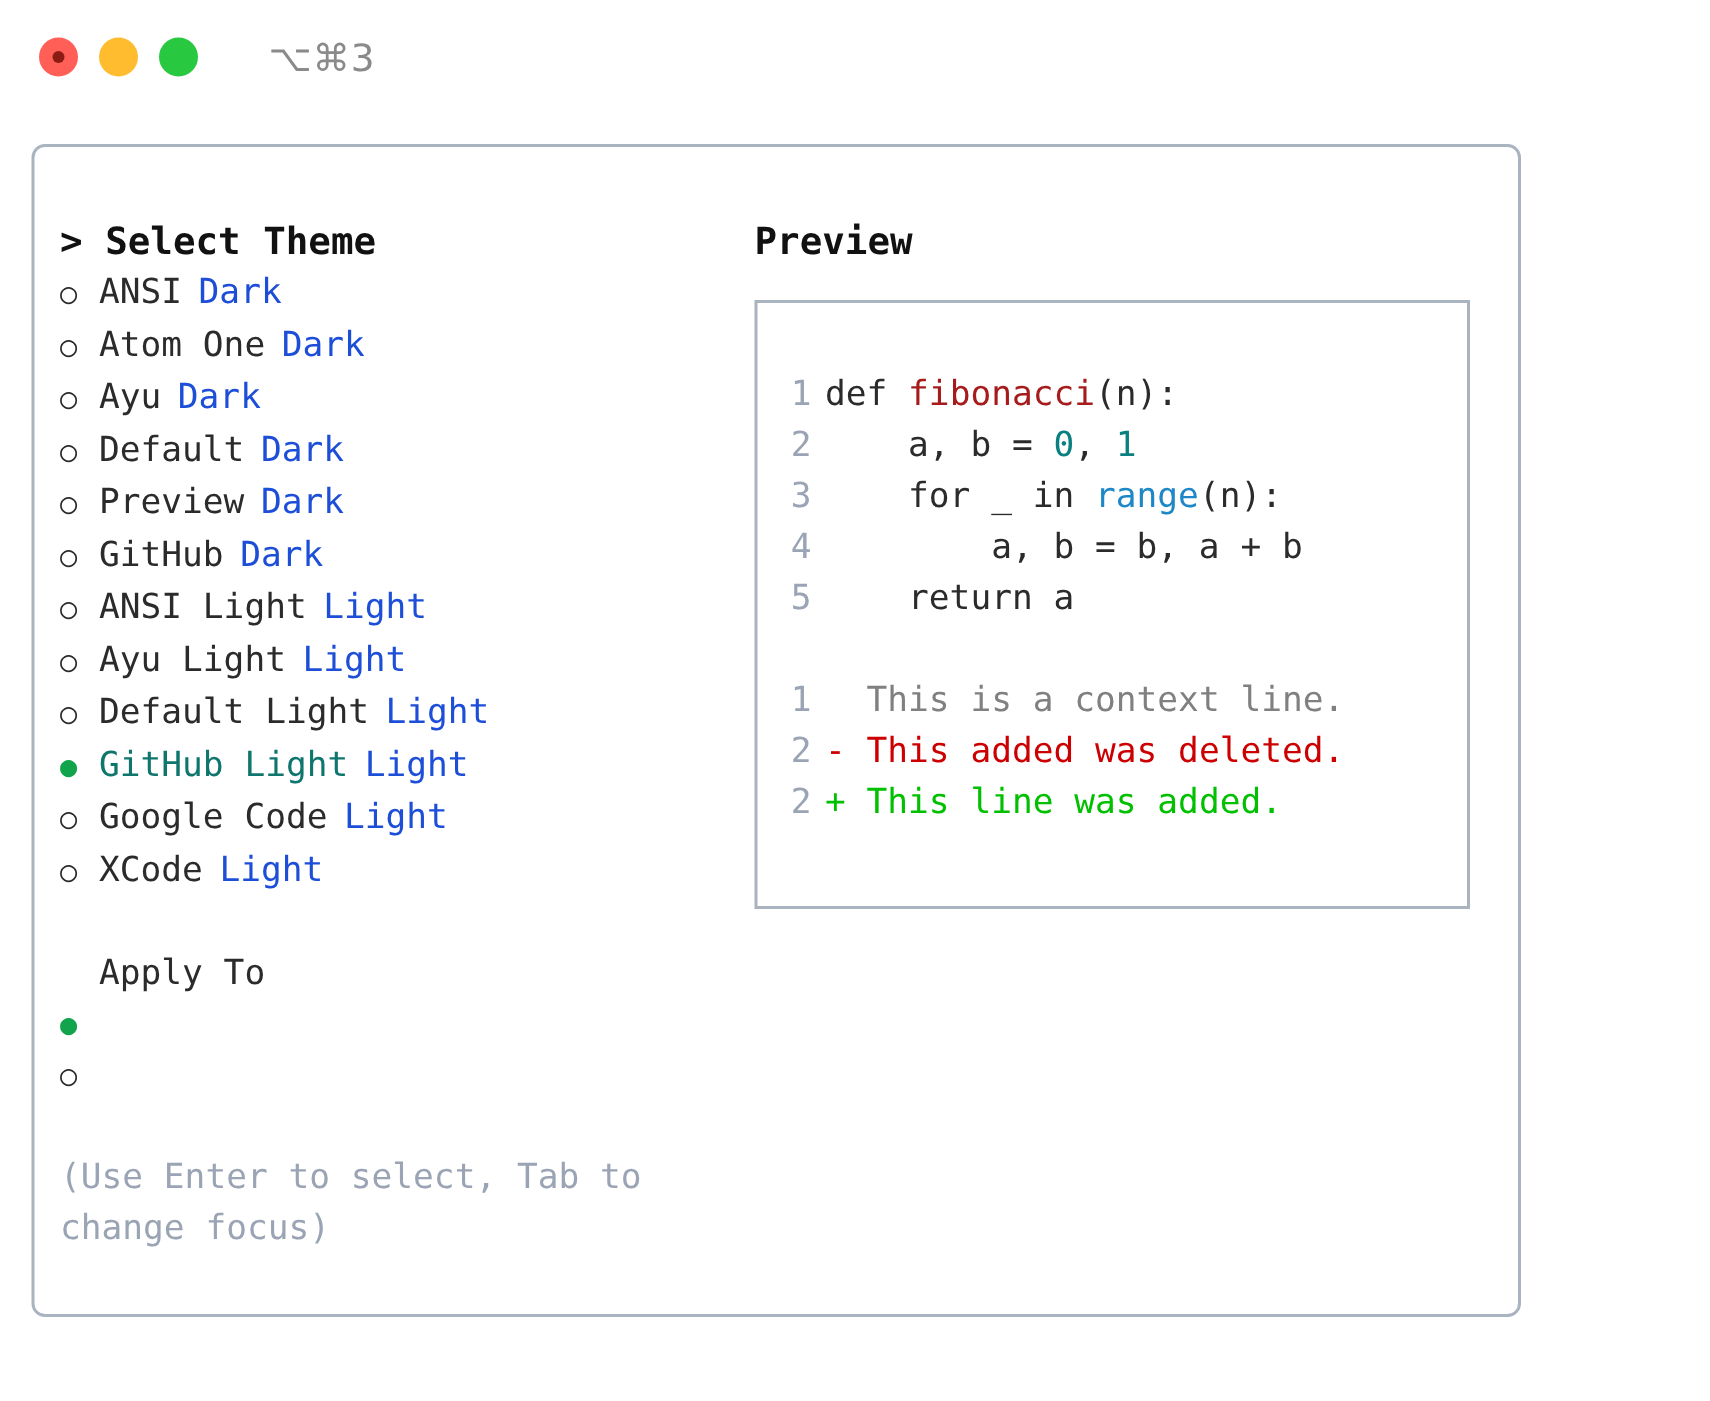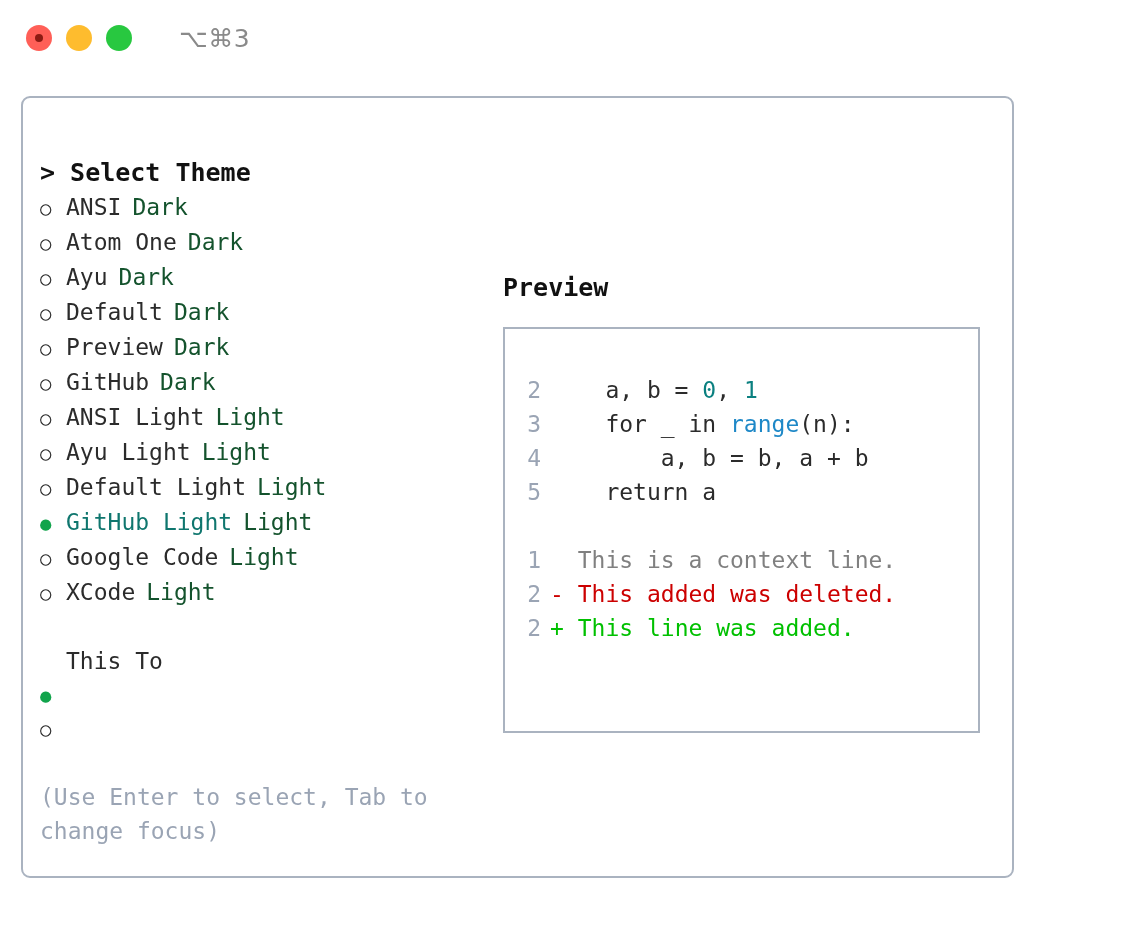--- a/index.html
+++ b/index.html
@@ -69,24 +69,23 @@
     top: 96px;
     width: 993px;
     height: 782px;
     border: 2px solid #aab3c0;
     border-radius: 9px;
     box-sizing: border-box;
     background: #ffffff;
   }
   .panel-inner {
     display: flex;
-    padding: 30px 0 0 0;
+    padding: 46px 0 0 0;
     height: 100%;
     box-sizing: border-box;
-    align-items: center;
   }
 
   
   .left-col {
     width: 480px;
     padding-left: 17px;
     box-sizing: border-box;
   }
   .col-title {
     font-size: 25px;
@@ -107,21 +106,21 @@
     width: 26px;
     flex: 0 0 26px;
     color: #2b2b2b;
     font-size: 19px;
     line-height: 34px;
   }
   .marker.on { color: #12a44c; }
   .opt-label { color: #2b2b2b; }
   .opt.selected .opt-label { color: #0f766e; }
   .opt-tag {
-    color: #14532d;
+    color: #1d4ed8;
     margin-left: 11px;
   }
 
   .section-gap { height: 34px; }
   .apply-title {
     font-size: 23px;
     color: #2b2b2b;
     line-height: 34px;
     padding-left: 26px;
     white-space: pre;
@@ -212,33 +211,34 @@
             <div class="opt"><span class="marker">○</span><span class="opt-label">ANSI Light</span><span class="opt-tag">Light</span></div>
             <div class="opt"><span class="marker">○</span><span class="opt-label">Ayu Light</span><span class="opt-tag">Light</span></div>
             <div class="opt"><span class="marker">○</span><span class="opt-label">Default Light</span><span class="opt-tag">Light</span></div>
             <div class="opt selected"><span class="marker on">●</span><span class="opt-label">GitHub Light</span><span class="opt-tag">Light</span></div>
             <div class="opt"><span class="marker">○</span><span class="opt-label">Google Code</span><span class="opt-tag">Light</span></div>
             <div class="opt"><span class="marker">○</span><span class="opt-label">XCode</span><span class="opt-tag">Light</span></div>
           </div>
 
         <div class="section-gap"></div>
 
-        <div class="apply-title">This To</div>
+        <div class="apply-title">Apply To</div>
         <div class="opt-list" id="apply-list">
             <div class="opt selected"><span class="marker on">●</span></div>
             <div class="opt"><span class="marker">○</span></div>
           </div>
 
         <div class="hint">(Use Enter to select, Tab to change focus)</div>
       </div>
 
       <div class="right-col">
         <div class="preview-title">Preview</div>
         <div class="preview-box">
           <div id="code-block">
+              <div class="code-line"><span class="ln">1</span><span>def </span><span class="tok-fn">fibonacci</span><span>(n):</span></div>
               <div class="code-line"><span class="ln">2</span><span>    a, b = </span><span class="tok-num">0</span><span>, </span><span class="tok-num">1</span></div>
               <div class="code-line"><span class="ln">3</span><span>    for _ in </span><span class="tok-kw">range</span><span>(n):</span></div>
               <div class="code-line"><span class="ln">4</span><span>        a, b = b, a + b</span></div>
               <div class="code-line"><span class="ln">5</span><span>    return a</span></div>
             </div>
           <div class="blank-line"></div>
           <div id="diff-block">
               <div class="code-line"><span class="ln">1</span><span class="diff-ctx"> </span><span class="diff-ctx"> This is a context line.</span></div>
               <div class="code-line"><span class="ln">2</span><span class="diff-del">-</span><span class="diff-del"> This added was deleted.</span></div>
               <div class="code-line"><span class="ln">2</span><span class="diff-add">+</span><span class="diff-add"> This line was added.</span></div>

